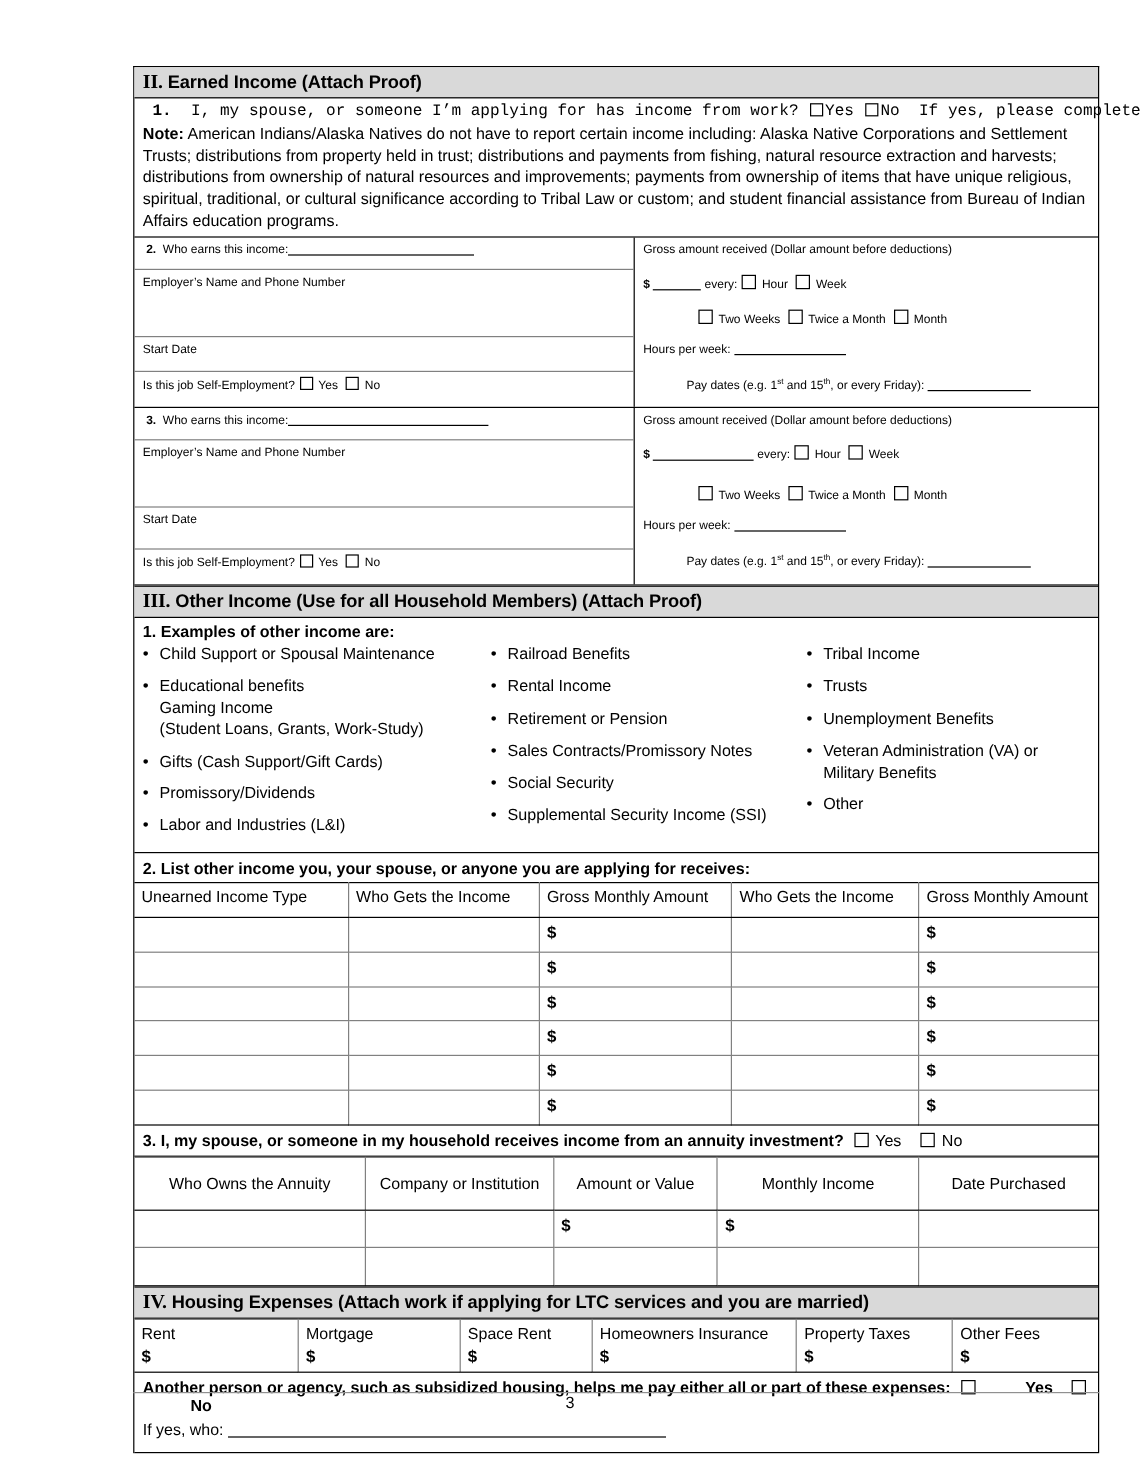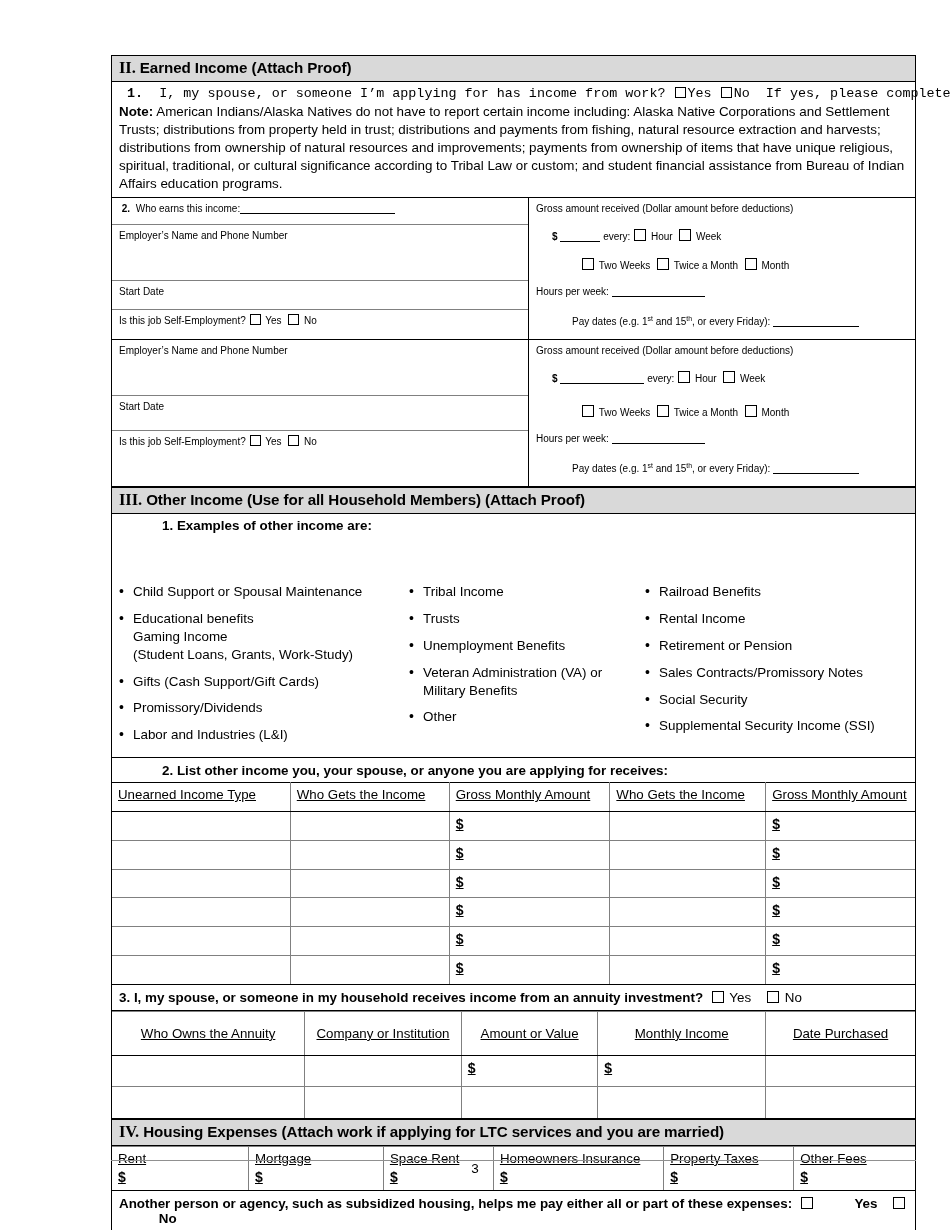--- a/index.html
+++ b/index.html
@@ -62,40 +62,40 @@
   .job-l { width:417px; border-right:1.5px solid #000; }
   .job-r { flex:1; }
   .job-l .line, .job-r .line { font-size:10px; padding:4px 7px; line-height:1.3; }
 
   .h-who   { height:27px; }
   .h-emp   { height:56px; }
   .h-start { height:29px; }
   .h-self  { height:29px; }
 
   .h-gross { height:27px; }
-  .h-amt   { height:29px;margin-left:16px; }
+  .h-amt   { height:29px; }
   .h-freq  { height:27px; }
   .h-hrs   { height:29px; }
   .h-pay   { height:29px; }
 
   sup { font-size:0.68em; vertical-align:super; }
 
   
-  .ex-head { padding:4px 7px 2px 7px; font-size:13.4px; font-weight:bold;margin-left:43px; }
-  .bullets { display:flex; padding:0 7px 4px 7px;margin-top:48px; }
+  .ex-head { padding:4px 7px 2px 7px; font-size:13.4px; font-weight:bold; }
+  .bullets { display:flex; padding:0 7px 4px 7px; }
   .bcol { font-size:13.4px; line-height:1.33; }
   .bcol1 { width:290px; }
   .bcol2 { width:263px; }
   .bcol3 { flex:1; }
   .bi { position:relative; padding-left:14px; margin-bottom:9px; }
   .bi::before { content:"\2022"; position:absolute; left:0px; top:-1px; font-size:14px; }
   .bi .sub { display:block; padding-left:0px; }
 
   
-  .tbl { width:100%; border-collapse:collapse; table-layout:fixed;text-decoration:underline; }
+  .tbl { width:100%; border-collapse:collapse; table-layout:fixed; }
   .tbl td, .tbl th {
     border:1px solid #808080;
     font-size:13.3px;
     font-weight:normal;
     padding:4px 6px;
     text-align:left;
     vertical-align:top;
   }
   .tbl td:first-child, .tbl th:first-child { border-left:none; }
   .tbl td:last-child, .tbl th:last-child { border-right:none; }
@@ -189,20 +189,24 @@
         </div>
         <div class="line h-pay nowrap">
           <span>Pay dates (e.g. 1<sup>st</sup> and 15<sup>th</sup>, or every Friday):</span>
           <span class="ul ul-thick" style="width:86px"></span>
         </div>
       </div>
     </div>
 
     <div class="job bbk">
       <div class="job-l">
+        <div class="line bb h-who">
+          &nbsp;<b>3.</b>&nbsp;
+          <span>Who earns this income:</span><span class="ul ul-thick" style="width:167px"></span>
+        </div>
         <div class="line bb h-emp">
           <span>Employer’s Name and Phone Number</span>
         </div>
         <div class="line bb h-start" style="height:35px">
           <span>Start Date</span>
         </div>
         <div class="line h-self">
           <span>Is this job Self-Employment?</span>
           <span class="cb"></span>&nbsp;<span>Yes</span>
           &nbsp;<span class="cb"></span>&nbsp;<span>No</span>
@@ -247,37 +251,37 @@
         <div class="bi"><span>Child Support or Spousal Maintenance</span></div>
         <div class="bi">
           <span>Educational benefits</span>
           <span class="sub">Gaming Income</span>
           <span class="sub">(Student Loans, Grants, Work-Study)</span>
         </div>
         <div class="bi"><span>Gifts (Cash Support/Gift Cards)</span></div>
         <div class="bi"><span>Promissory/Dividends</span></div>
         <div class="bi"><span>Labor and Industries (L&amp;I)</span></div>
       </div>
+      <div class="bcol bcol2">
+        <div class="bi"><span>Railroad Benefits</span></div>
+        <div class="bi"><span>Rental Income</span></div>
+        <div class="bi"><span>Retirement or Pension</span></div>
+        <div class="bi"><span>Sales Contracts/Promissory Notes</span></div>
+        <div class="bi"><span>Social Security</span></div>
+        <div class="bi"><span>Supplemental Security Income (SSI)</span></div>
+      </div>
       <div class="bcol bcol3">
         <div class="bi"><span>Tribal Income</span></div>
         <div class="bi"><span>Trusts</span></div>
         <div class="bi"><span>Unemployment Benefits</span></div>
         <div class="bi">
           <span>Veteran Administration (VA) or</span>
           <span class="sub">Military Benefits</span>
         </div>
         <div class="bi"><span>Other</span></div>
-      </div>
-      <div class="bcol bcol2">
-        <div class="bi"><span>Railroad Benefits</span></div>
-        <div class="bi"><span>Rental Income</span></div>
-        <div class="bi"><span>Retirement or Pension</span></div>
-        <div class="bi"><span>Sales Contracts/Promissory Notes</span></div>
-        <div class="bi"><span>Social Security</span></div>
-        <div class="bi"><span>Supplemental Security Income (SSI)</span></div>
       </div>
     </div>
 
     <div class="ex-head" style="padding:5px 7px 4px 7px">2. List other income you, your spouse, or anyone you are applying for receives:</div>
 
     <table class="tbl">
       <colgroup>
         <col style="width:22.2%">
           <col style="width:19.8%">
           <col style="width:20%">

